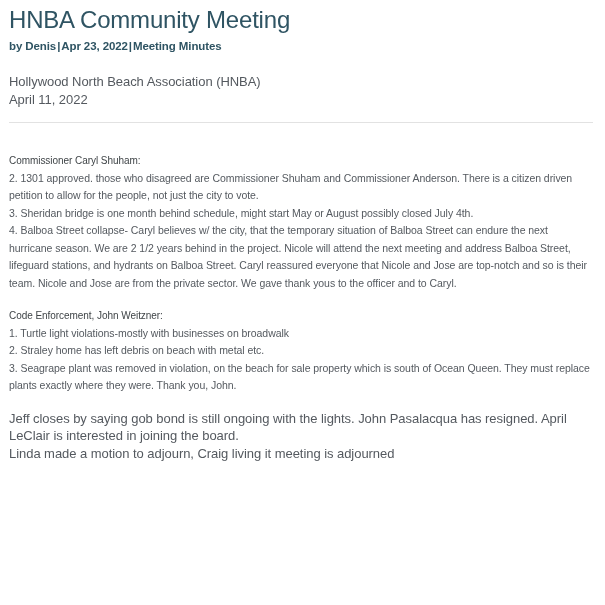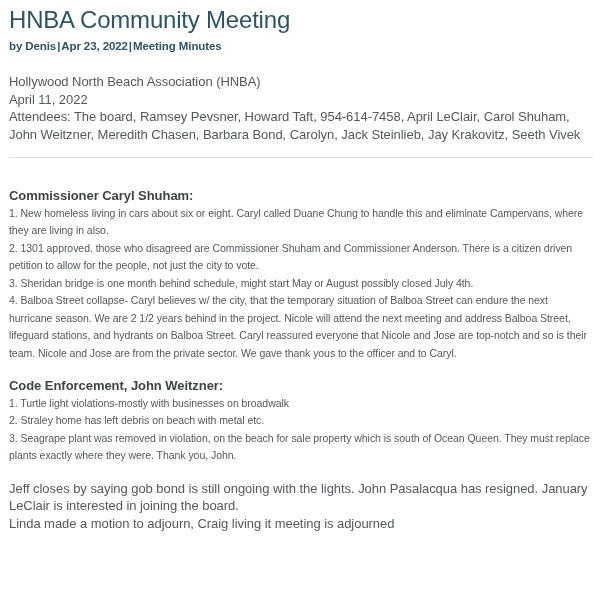--- a/index.html
+++ b/index.html
@@ -62,23 +62,23 @@
     height: 0;
     width: 100%;
   }
   .section {
     margin: 0 0 0 0;
   }
   .section-gap {
     height: 15px;
   }
   .section-heading {
-    font-size: 13px;
+    font-size: 10px;
     line-height: 17.5px;
-    font-weight: bold;
+    font-weight: normal;
     color: #3f4447;
     margin: 0;
     letter-spacing: -0.05px;
   }
   .lead-bold {
     font-weight: bold;
     color: #3f4447;
   }
   .item {
     font-size: 10.5px;
@@ -95,45 +95,43 @@
 
   <h1 class="post-title">HNBA Community Meeting</h1>
 
   <div class="post-meta">
     <span>by Denis</span><span class="sep">|</span><span>Apr 23, 2022</span><span class="sep">|</span><span>Meeting Minutes</span>
   </div>
 
   <div class="intro">
     <div class="body-line">Hollywood North Beach Association (HNBA)</div>
     <div class="body-line">April 11, 2022</div>
-    <div class="body-para">Attendees: The board, Ramsey Pevsner, Howard Taft, 954-614-7458, April LeClair, Carol Shuham, John Weitzner, Meredith Chasen, Barbara Bond, Carolyn, Jack Steinlieb, Jay Krakovitz, Seeth Vivek</div>
   </div>
 
   <hr class="divider">
 
 
   <div class="section-gap"></div>
 
   <div class="section">
     <p class="section-heading">Commissioner Caryl Shuham:</p>
-    <p class="item">1. New homeless living in cars about six or eight. Caryl called Duane Chung to handle this and eliminate Campervans, where they are living in also.</p>
     <p class="item">2. 1301 approved. those who disagreed are Commissioner Shuham and Commissioner Anderson. There is a citizen driven petition to allow for the people, not just the city to vote.</p>
     <p class="item">3. Sheridan bridge is one month behind schedule, might start May or August possibly closed July 4th.</p>
     <p class="item">4. Balboa Street collapse- Caryl believes w/ the city, that the temporary situation of Balboa Street can endure the next hurricane season. We are 2 1/2 years behind in the project. Nicole will attend the next meeting and address Balboa Street, lifeguard stations, and hydrants on Balboa Street. Caryl reassured everyone that Nicole and Jose are top-notch and so is their team. Nicole and Jose are from the private sector. We gave thank yous to the officer and to Caryl.</p>
   </div>
 
   <div class="section-gap"></div>
 
   <div class="section">
     <p class="section-heading">Code Enforcement, John Weitzner:</p>
     <p class="item">1. Turtle light violations-mostly with businesses on broadwalk</p>
     <p class="item">2. Straley home has left debris on beach with metal etc.</p>
     <p class="item">3. Seagrape plant was removed in violation, on the beach for sale property which is south of Ocean Queen. They must replace plants exactly where they were. Thank you, John.</p>
   </div>
 
   <div class="section-gap"></div>
 
   <div class="section">
-    <p class="body-para">Jeff closes by saying gob bond is still ongoing with the lights. John Pasalacqua has resigned. January LeClair is interested in joining the board.</p>
+    <p class="body-para">Jeff closes by saying gob bond is still ongoing with the lights. John Pasalacqua has resigned. April LeClair is interested in joining the board.</p>
     <p class="body-para">Linda made a motion to adjourn, Craig living it meeting is adjourned</p>
   </div>
 
 </div>
 
 </body></html>

